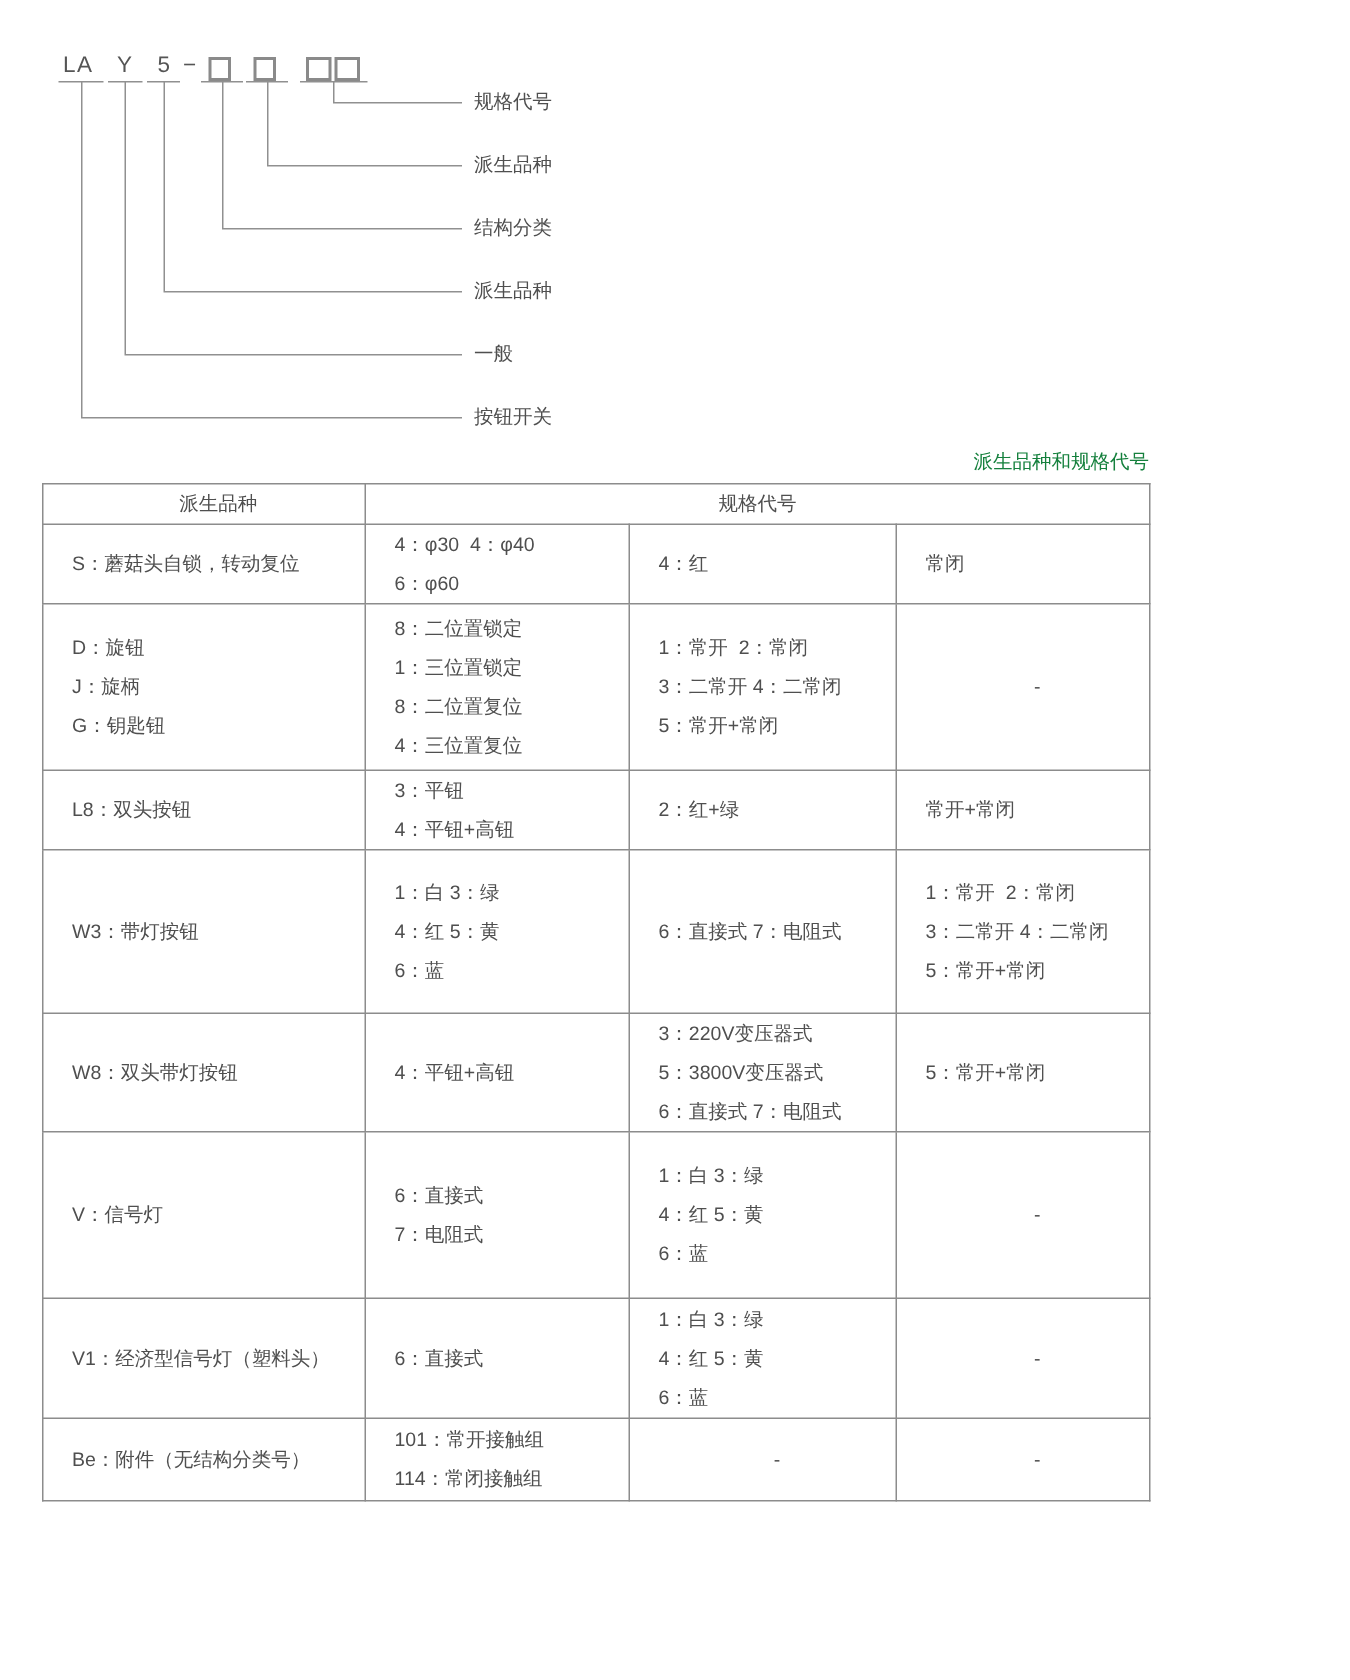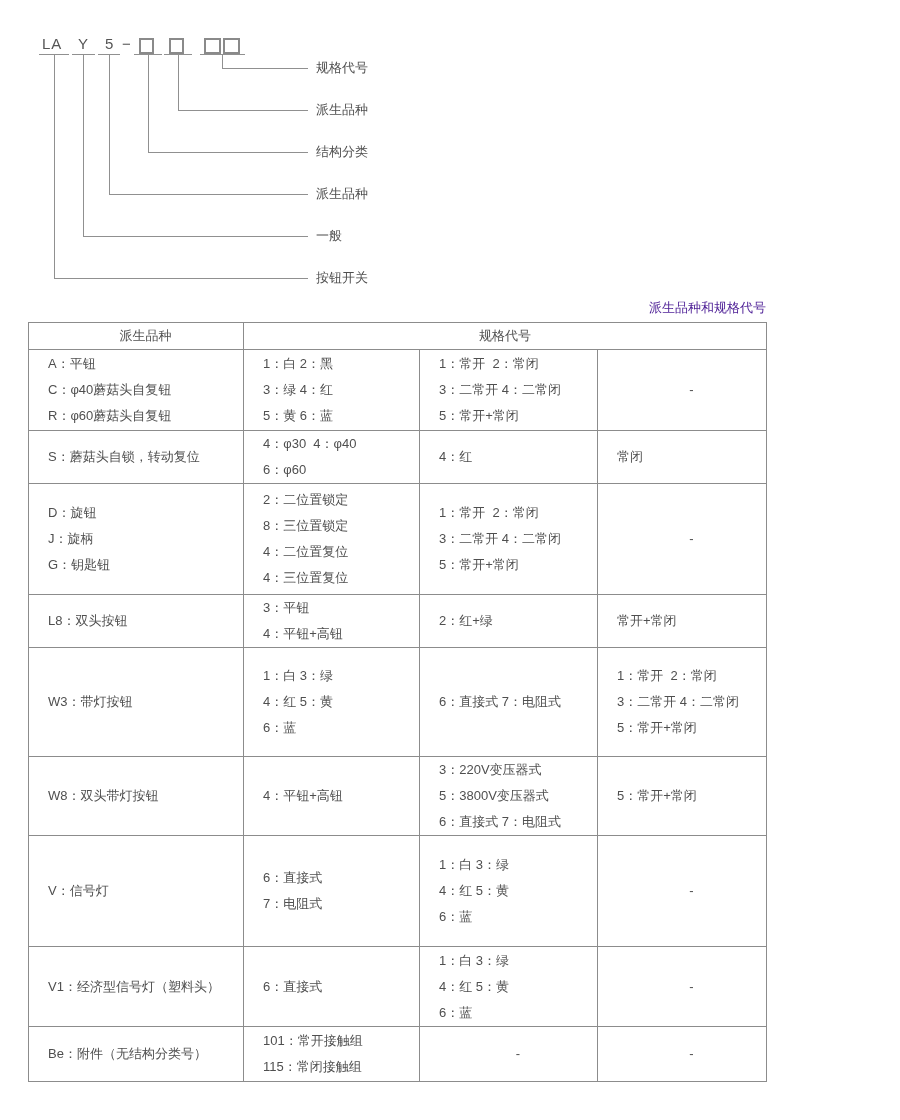--- a/index.html
+++ b/index.html
@@ -12,21 +12,21 @@
 
   
   .diagram { position:absolute; left:12px; top:0; width:900px; height:300px; }
   .code-part { position:absolute; top:35px; font-size:15px; color:#555; letter-spacing:1px; }
   .cbox { position:absolute; top:38px; height:12px; border:2px solid #8a8a8a; background:#fff; }
   .dline { position:absolute; background:#909090; }
   .dlabel { position:absolute; left:304px; font-size:13px; color:#4f4f4f; white-space:nowrap; }
 
   
   .table-area { position:absolute; left:28px; top:300px; width:738px; }
-  .table-title { height:22px; line-height:16px; text-align:right; font-size:13px; color:#4c1d95; }
+  .table-title { height:22px; line-height:16px; text-align:right; font-size:13px; color:#15803d; }
   table.spec { border-collapse:collapse; table-layout:fixed; width:738px; }
   table.spec th, table.spec td {
     border:1px solid #8c8c8c;
     font-size:13px; font-weight:normal;
     vertical-align:middle;
     padding:0 0 0 19px;
     color:#4f4f4f;
   }
   table.spec th.spec-head { text-align:center; padding:0; }
   .line { line-height:26px; white-space:pre; }
@@ -81,165 +81,145 @@
           <col style="width:178px">
           <col style="width:169px">
       </colgroup>
       <thead>
         <tr style="height:27px">
           <th>派生品种</th>
           <th class="spec-head" colspan="3">规格代号</th>
         </tr>
       </thead>
       <tbody id="tbody">
-          <tr style="height: 81px;">
-            <td>
-              <div class="line">A：平钮</div>
-              <div class="line">C：φ40蘑菇头自复钮</div>
-              <div class="line">R：φ60蘑菇头自复钮</div>
-            </td>
-            <td>
-              <div class="line">1：白 2：黑</div>
-              <div class="line">3：绿 4：红</div>
-              <div class="line">5：黄 6：蓝</div>
+          <tr style="height: 52px;">
+            <td>
+              <div class="line">S：蘑菇头自锁，转动复位</div>
+            </td>
+            <td>
+              <div class="line">4：φ30  4：φ40</div>
+              <div class="line">6：φ60</div>
+            </td>
+            <td>
+              <div class="line">4：红</div>
+            </td>
+            <td>
+              <div class="line">常闭</div>
+            </td>
+          </tr>
+          <tr style="height: 111px;">
+            <td>
+              <div class="line">D：旋钮</div>
+              <div class="line">J：旋柄</div>
+              <div class="line">G：钥匙钮</div>
+            </td>
+            <td>
+              <div class="line">8：二位置锁定</div>
+              <div class="line">1：三位置锁定</div>
+              <div class="line">8：二位置复位</div>
+              <div class="line">4：三位置复位</div>
             </td>
             <td>
               <div class="line">1：常开  2：常闭</div>
               <div class="line">3：二常开 4：二常闭</div>
               <div class="line">5：常开+常闭</div>
             </td>
             <td class="dash-cell">
               <div class="line">-</div>
             </td>
           </tr>
-          <tr style="height: 52px;">
-            <td>
-              <div class="line">S：蘑菇头自锁，转动复位</div>
-            </td>
-            <td>
-              <div class="line">4：φ30  4：φ40</div>
-              <div class="line">6：φ60</div>
-            </td>
-            <td>
-              <div class="line">4：红</div>
-            </td>
-            <td>
-              <div class="line">常闭</div>
-            </td>
-          </tr>
-          <tr style="height: 111px;">
-            <td>
-              <div class="line">D：旋钮</div>
-              <div class="line">J：旋柄</div>
-              <div class="line">G：钥匙钮</div>
-            </td>
-            <td>
-              <div class="line">2：二位置锁定</div>
-              <div class="line">8：三位置锁定</div>
-              <div class="line">4：二位置复位</div>
-              <div class="line">4：三位置复位</div>
+          <tr style="height: 53px;">
+            <td>
+              <div class="line">L8：双头按钮</div>
+            </td>
+            <td>
+              <div class="line">3：平钮</div>
+              <div class="line">4：平钮+高钮</div>
+            </td>
+            <td>
+              <div class="line">2：红+绿</div>
+            </td>
+            <td>
+              <div class="line">常开+常闭</div>
+            </td>
+          </tr>
+          <tr style="height: 109px;">
+            <td>
+              <div class="line">W3：带灯按钮</div>
+            </td>
+            <td>
+              <div class="line">1：白 3：绿</div>
+              <div class="line">4：红 5：黄</div>
+              <div class="line">6：蓝</div>
+            </td>
+            <td>
+              <div class="line">6：直接式 7：电阻式</div>
             </td>
             <td>
               <div class="line">1：常开  2：常闭</div>
               <div class="line">3：二常开 4：二常闭</div>
               <div class="line">5：常开+常闭</div>
             </td>
-            <td class="dash-cell">
-              <div class="line">-</div>
-            </td>
-          </tr>
-          <tr style="height: 53px;">
-            <td>
-              <div class="line">L8：双头按钮</div>
-            </td>
-            <td>
-              <div class="line">3：平钮</div>
+          </tr>
+          <tr style="height: 78px;">
+            <td>
+              <div class="line">W8：双头带灯按钮</div>
+            </td>
+            <td>
               <div class="line">4：平钮+高钮</div>
             </td>
             <td>
-              <div class="line">2：红+绿</div>
-            </td>
-            <td>
-              <div class="line">常开+常闭</div>
-            </td>
-          </tr>
-          <tr style="height: 109px;">
-            <td>
-              <div class="line">W3：带灯按钮</div>
+              <div class="line">3：220V变压器式</div>
+              <div class="line">5：3800V变压器式</div>
+              <div class="line">6：直接式 7：电阻式</div>
+            </td>
+            <td>
+              <div class="line">5：常开+常闭</div>
+            </td>
+          </tr>
+          <tr style="height: 111px;">
+            <td>
+              <div class="line">V：信号灯</div>
+            </td>
+            <td>
+              <div class="line">6：直接式</div>
+              <div class="line">7：电阻式</div>
             </td>
             <td>
               <div class="line">1：白 3：绿</div>
               <div class="line">4：红 5：黄</div>
               <div class="line">6：蓝</div>
             </td>
-            <td>
-              <div class="line">6：直接式 7：电阻式</div>
-            </td>
-            <td>
-              <div class="line">1：常开  2：常闭</div>
-              <div class="line">3：二常开 4：二常闭</div>
-              <div class="line">5：常开+常闭</div>
-            </td>
-          </tr>
-          <tr style="height: 78px;">
-            <td>
-              <div class="line">W8：双头带灯按钮</div>
-            </td>
-            <td>
-              <div class="line">4：平钮+高钮</div>
-            </td>
-            <td>
-              <div class="line">3：220V变压器式</div>
-              <div class="line">5：3800V变压器式</div>
-              <div class="line">6：直接式 7：电阻式</div>
-            </td>
-            <td>
-              <div class="line">5：常开+常闭</div>
-            </td>
-          </tr>
-          <tr style="height: 111px;">
-            <td>
-              <div class="line">V：信号灯</div>
+            <td class="dash-cell">
+              <div class="line">-</div>
+            </td>
+          </tr>
+          <tr style="height: 80px;">
+            <td>
+              <div class="line">V1：经济型信号灯（塑料头）</div>
             </td>
             <td>
               <div class="line">6：直接式</div>
-              <div class="line">7：电阻式</div>
             </td>
             <td>
               <div class="line">1：白 3：绿</div>
               <div class="line">4：红 5：黄</div>
               <div class="line">6：蓝</div>
             </td>
             <td class="dash-cell">
               <div class="line">-</div>
             </td>
           </tr>
-          <tr style="height: 80px;">
-            <td>
-              <div class="line">V1：经济型信号灯（塑料头）</div>
-            </td>
-            <td>
-              <div class="line">6：直接式</div>
-            </td>
-            <td>
-              <div class="line">1：白 3：绿</div>
-              <div class="line">4：红 5：黄</div>
-              <div class="line">6：蓝</div>
-            </td>
-            <td class="dash-cell">
-              <div class="line">-</div>
-            </td>
-          </tr>
           <tr style="height: 55px;">
             <td>
               <div class="line">Be：附件（无结构分类号）</div>
             </td>
             <td>
               <div class="line">101：常开接触组</div>
-              <div class="line">115：常闭接触组</div>
+              <div class="line">114：常闭接触组</div>
             </td>
             <td class="dash-cell">
               <div class="line">-</div>
             </td>
             <td class="dash-cell">
               <div class="line">-</div>
             </td>
           </tr>
         </tbody>
     </table>

